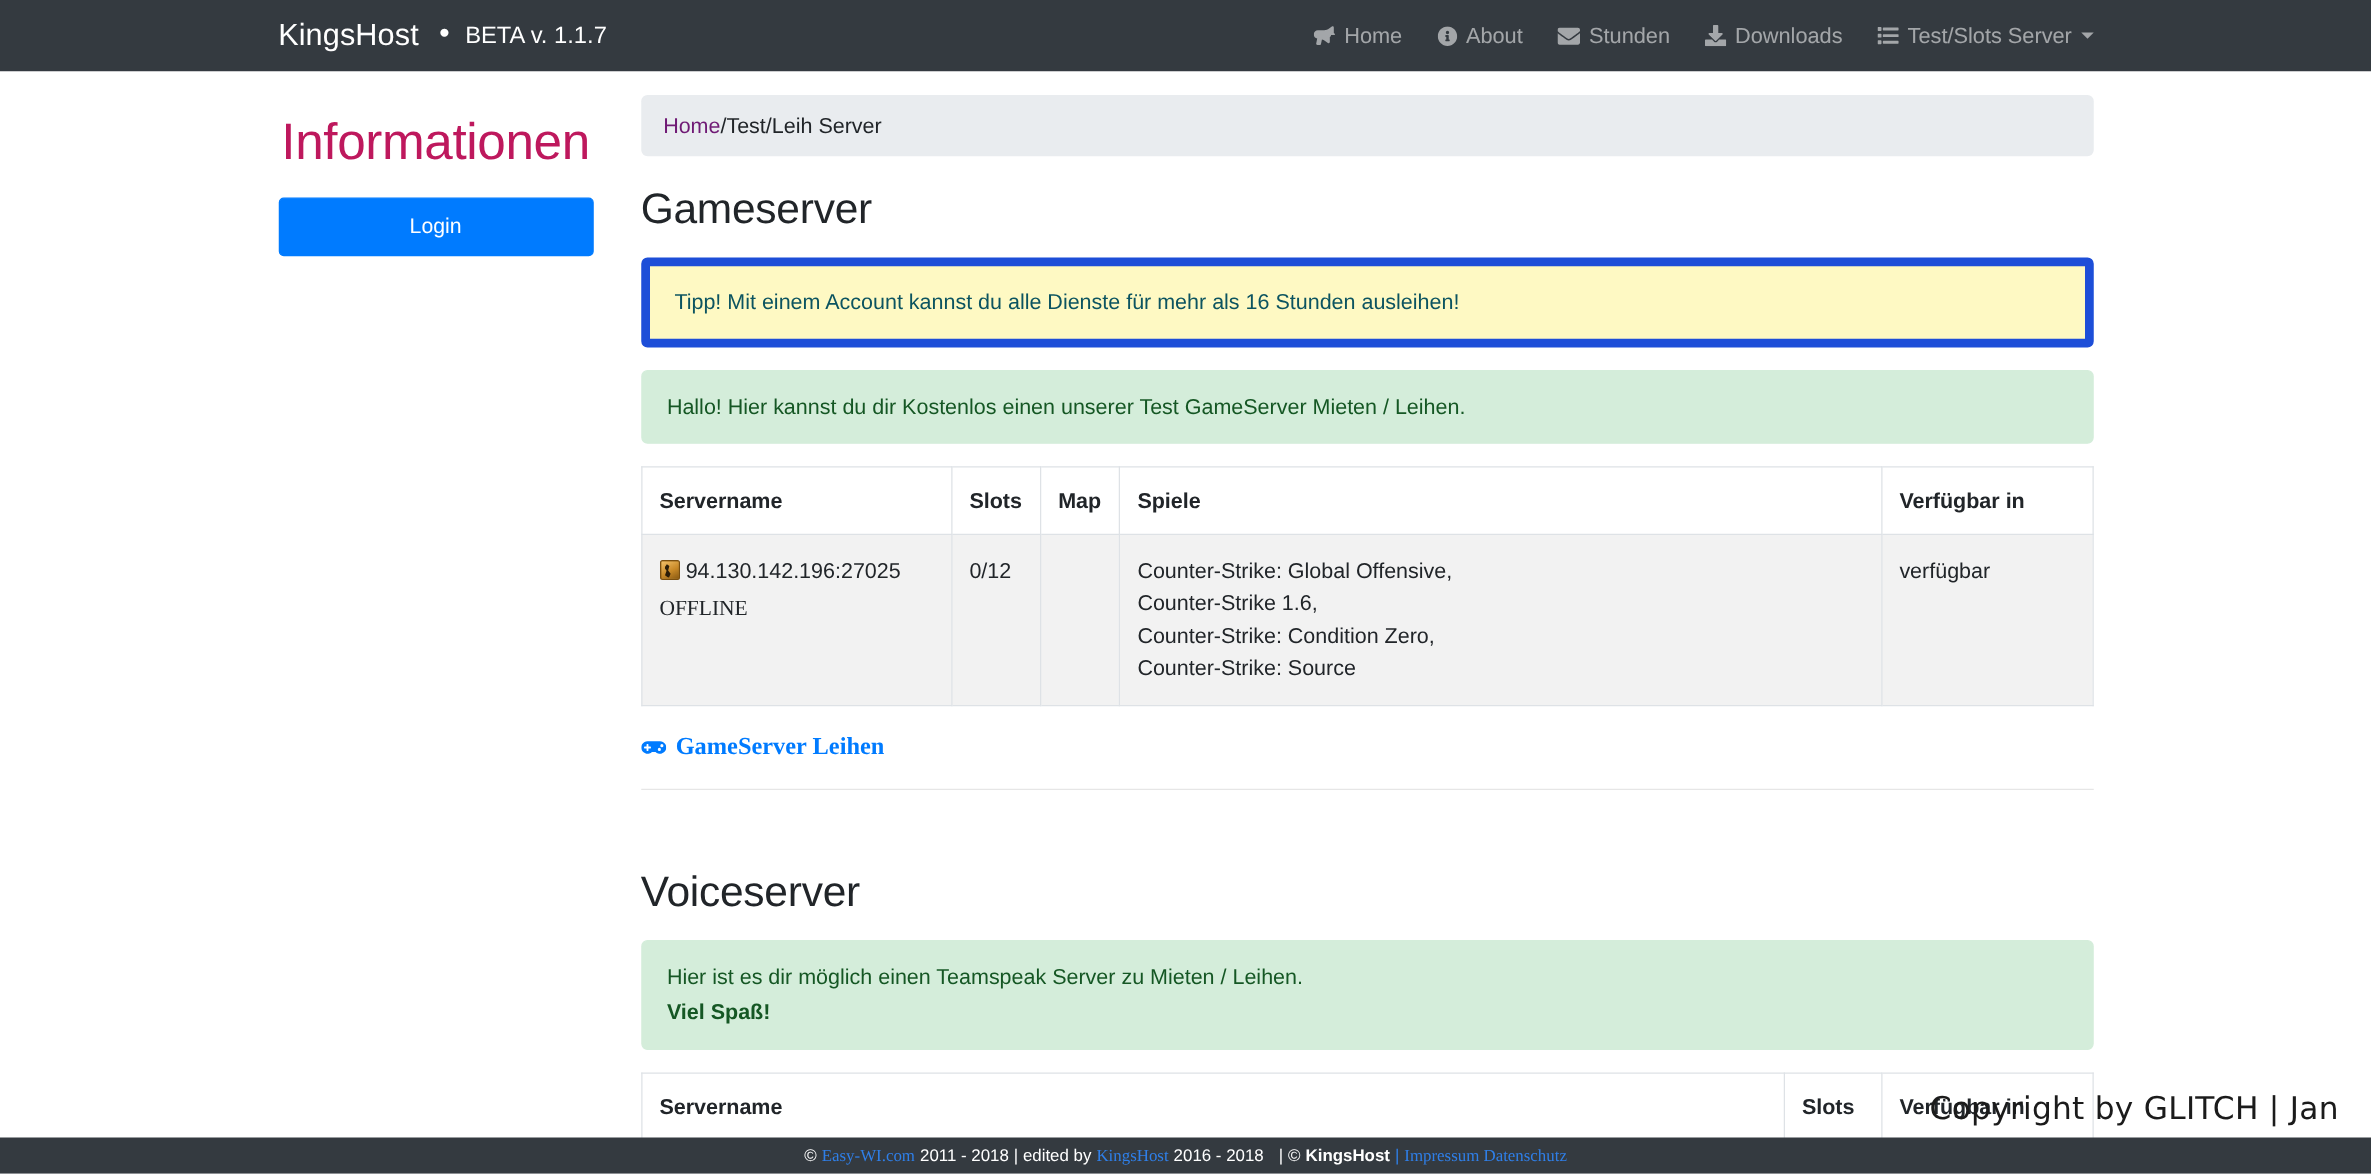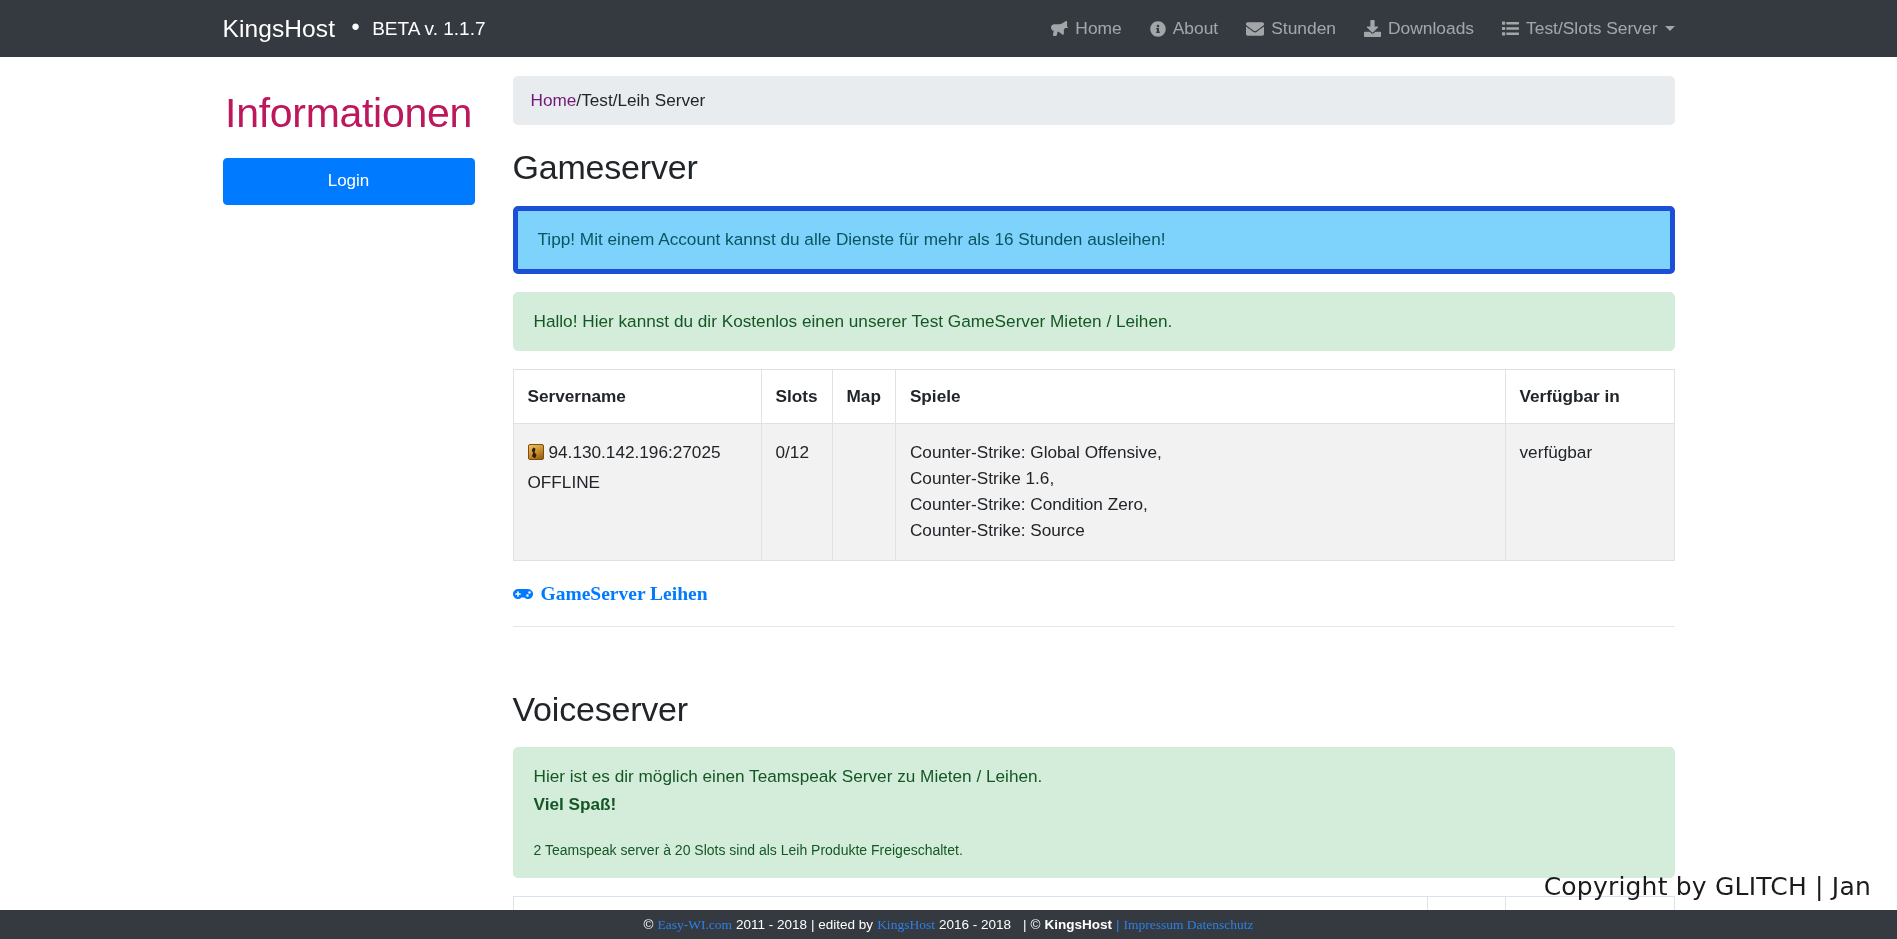--- a/index.html
+++ b/index.html
@@ -153,22 +153,22 @@
 
   
   .alert {
     border-radius: 5px;
     padding: 16px 20px;
     font-size: 17.2px;
     margin-bottom: 18px;
     line-height: 1.5;
   }
   .alert-info {
-    background: #7dd3fc;
-    border: 5px solid #1d4ed8;
+    background: #fef9c3;
+    border: 7px solid #1d4ed8;
     color: #0c5460;
   }
   .alert-success {
     background: #d4edda;
     border: 1px solid #d4edda;
     color: #155724;
   }
   .alert-success .bold-line {
     font-weight: bold;
     display: block;
@@ -228,21 +228,21 @@
     border: 1px solid #7a4f10;
   }
   .game-icon::after {
     content: "";
     position: absolute;
     left: 3px; top: 2px;
     width: 5px; height: 11px;
     background: #2b1d08;
     clip-path: polygon(40% 0, 80% 12%, 60% 45%, 100% 70%, 70% 100%, 10% 80%, 35% 48%, 0 25%);
   }
-  .server-line2 { display: block; margin-top: 4px; }
+  .server-line2 { display: block; margin-top: 4px; font-family: Liberation Serif, serif; }
 
   
   .leihen-wrap { margin-top: 22px; }
   .leihen-link {
     color: #007bff;
     text-decoration: none;
     font-family: "Liberation Serif", serif;
     font-weight: bold;
     font-size: 19.5px;
     display: inline-flex;
@@ -422,21 +422,20 @@
       <hr class="div">
     </div>
 
     <div class="gap"></div>
 
     <h2 class="section">Voiceserver</h2>
 
     <div class="alert alert-success">
       <span>Hier ist es dir möglich einen Teamspeak Server zu Mieten / Leihen.</span>
       <span class="bold-line">Viel Spaß!</span>
-      <span class="small-line">2 Teamspeak server à 20 Slots sind als Leih Produkte Freigeschaltet.</span>
     </div>
 
     <table class="tbl tbl-vs">
       <colgroup>
         <col class="c-vname">
           <col class="c-vslots">
           <col class="c-vavail">
       </colgroup>
       <thead>
         <tr>

